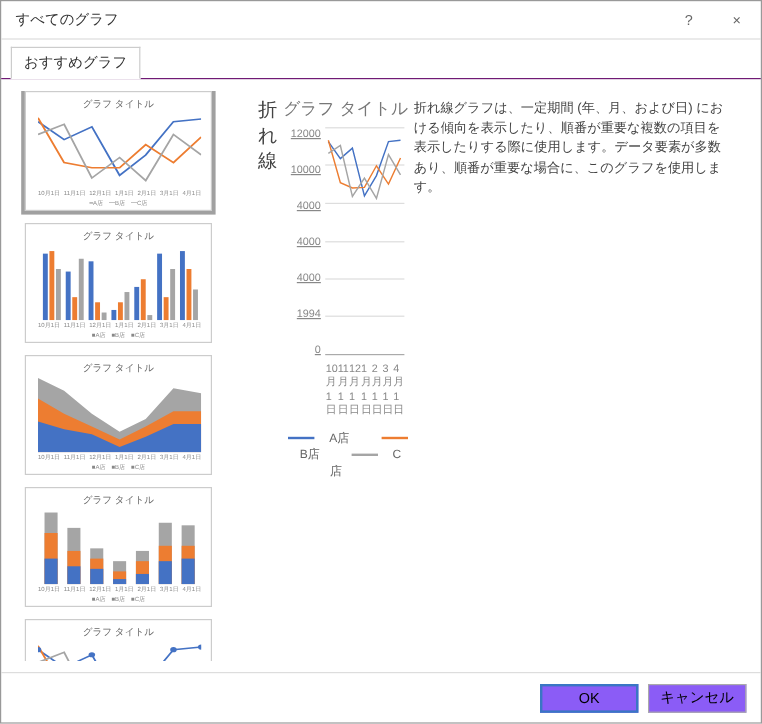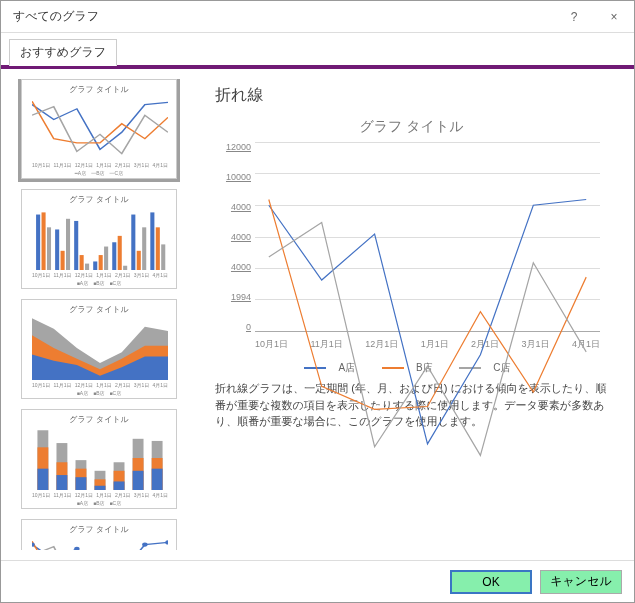--- a/index.html
+++ b/index.html
@@ -1,47 +1,47 @@
 <!DOCTYPE html>
 <html><head>
 <meta charset="utf-8">
 <style>
 * { margin: 0; padding: 0; box-sizing: border-box; }
 body { font-family: "Meiryo UI", "MS PGothic", sans-serif; font-size: 12px; background: #fff; color: #333; }
 .dialog { width: 635px; height: 603px; border: 1px solid #999; background: #fff; display: flex; flex-direction: column; position: relative; }
 .titlebar { height: 32px; display: flex; align-items: center; padding: 0 0 0 12px; border-bottom: 1px solid #ddd; }
 .titlebar .title { flex: 1; }
 .titlebar .btn { width: 40px; height: 32px; display: flex; align-items: center; justify-content: center; color: #666; cursor: pointer; }
-.tabs { display: flex; padding: 6px 8px 0 8px; border-bottom: 4px solid #701a75; }
+.tabs { display: flex; padding: 6px 8px 0 8px; border-bottom: 1px solid #701a75; }
 .tab { padding: 4px 10px; border: 1px solid transparent; border-bottom: none; cursor: pointer; margin-right: 0; position: relative; }
 .tab.active { background: #fff; border-color: #ccc; border-bottom: 1px solid #fff; margin-bottom: -1px; }
 .body { flex: 1; display: flex; overflow: hidden; padding: 10px 16px; }
 .thumbs { width: 178px; height: 100%; overflow-y: scroll; border-right: none; }
 .thumb { width: 156px; height: 100px; border: 1px solid #ccc; margin: 0 4px 10px 4px; background: #fff; position: relative; }
 .thumb.selected { outline: 3px solid #a0a0a0; }
 .thumb-title { position: absolute; top: 4px; left: 0; right: 0; text-align: center; font-size: 8px; color: #666; }
 .thumb-plot { position: absolute; top: 16px; left: 10px; right: 8px; bottom: 18px; }
 .thumb-xaxis { position: absolute; bottom: 10px; left: 10px; right: 8px; display: flex; justify-content: space-between; font-size: 5px; color: #888; }
 .thumb-legend { position: absolute; bottom: 2px; left: 0; right: 0; text-align: center; font-size: 5px; color: #888; }
-.preview { flex: 1; padding: 6px 10px 0 20px; display: flex; flex-direction: column; overflow: hidden; }
+.preview { flex: 1; padding: 6px 10px 0 20px; display: flex; flex-direction: row; overflow: hidden; }
 .preview-type { font-size: 16px; color: #444; margin-bottom: 12px; }
 .preview-chart { height: 250px; position: relative; margin-bottom: 12px; }
 .chart-title { text-align: center; font-size: 14px; color: #777; margin-bottom: 6px; }
 .chart-axes { position: relative; height: 190px; margin-left: 40px; margin-right: 8px; }
 .chart-y { position: absolute; left: -40px; top: 0; bottom: 0; width: 36px; display: flex; flex-direction: column; justify-content: space-between; text-align: right; font-size: 9px; color: #888; text-decoration: underline; }
 .chart-grid { position: absolute; left: 0; right: 0; top: 0; bottom: 0; border-bottom: 1px solid #aaa; }
 .chart-grid .gline { position: absolute; left: 0; right: 0; border-top: 1px solid #ddd; }
 .chart-svg { position: absolute; left: 0; right: 0; top: 0; bottom: 0; overflow: visible; }
 .chart-x { display: flex; justify-content: space-between; font-size: 9px; color: #888; margin: 6px 8px 0 40px; }
 .chart-legend { text-align: center; font-size: 10px; margin-top: 10px; }
 .chart-legend span { margin: 0 8px; color: #666; }
 .lg-line { display: inline-block; width: 22px; height: 0; border-top: 2px solid; vertical-align: middle; margin-right: 4px; }
 .desc { font-size: 11px; line-height: 1.5; color: #444; }
 .footer { height: 42px; border-top: 1px solid #ddd; display: flex; align-items: center; justify-content: flex-end; padding: 0 12px; gap: 8px; }
-.footer .button { min-width: 82px; height: 24px; border: 1px solid #aaa; background: #86efac; cursor: pointer; font-size: 12px; }
+.footer .button { min-width: 82px; height: 24px; border: 1px solid #aaa; background: #8b5cf6; cursor: pointer; font-size: 12px; }
 .footer .button.primary { border: 2px solid #3a76c4; }
 
 .thumbs::-webkit-scrollbar { width: 16px; }
 .thumbs::-webkit-scrollbar-track { background: #f0f0f0; }
 .thumbs::-webkit-scrollbar-thumb { background: #c8c8c8; }
 </style>
 </head>
 <body>
 
 <div class="dialog">

